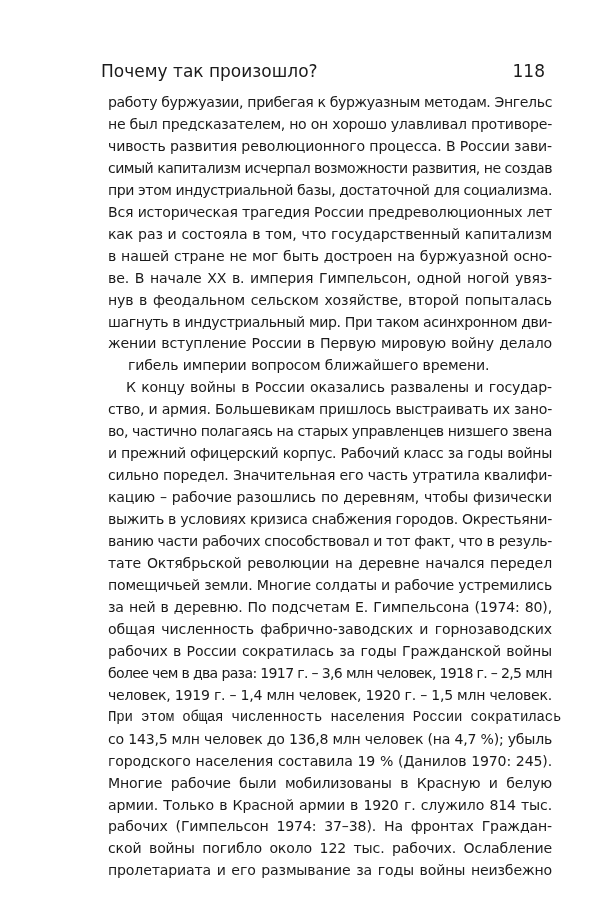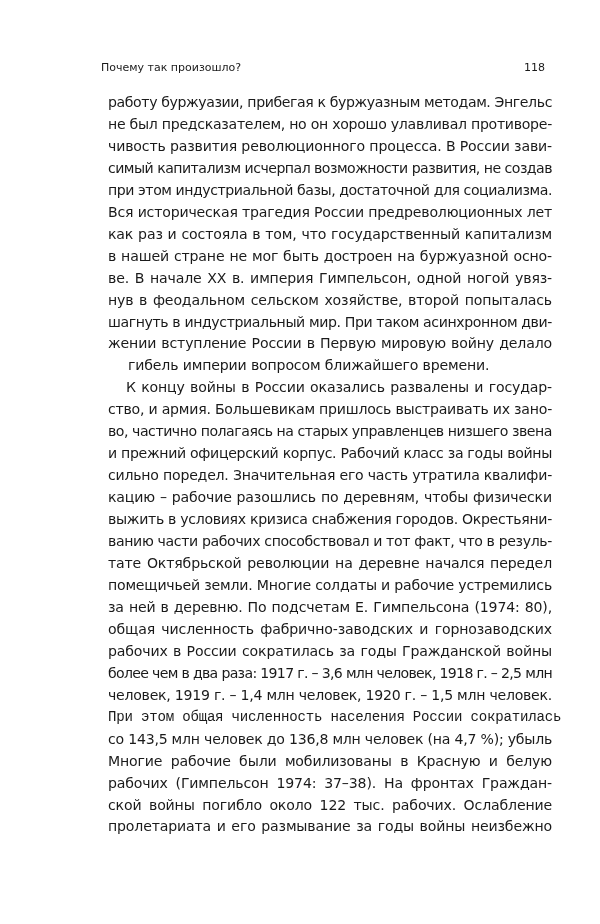--- a/index.html
+++ b/index.html
@@ -4,21 +4,21 @@
 <style>
   html, body { margin: 0; padding: 0; }
   body {
     width: 600px; height: 924px; background: #ffffff;
     position: relative; overflow: hidden;
     font-family: "DejaVu Sans", sans-serif; color: #1a1a1a;
   }
   .header {
     position: absolute; left: 101px; top: 61px; width: 444px;
     display: flex; justify-content: space-between; align-items: baseline;
-    font-size: 11px; color: #1a1a1a;
+    font-size: 17px; color: #1a1a1a;
   }
   .body-text {
     position: absolute; left: 108px; top: 92px; width: 444px;
     font-size: 14.1px; line-height: 21.95px;
     text-align: justify; letter-spacing: -0.15px;
   }
   .line { display: block; text-align: justify; text-align-last: justify; white-space: nowrap; }
   .line.last { text-align-last: left; margin-left: 20px; }
   .line.indent { text-indent: 18px; }
 </style>
@@ -57,18 +57,20 @@
     <span class="line" style="white-space: nowrap; letter-spacing: -0.359px;">ванию части рабочих способствовал и тот факт, что в резуль-</span>
     <span class="line" style="white-space: nowrap;">тате Октябрьской революции на деревне начался передел</span>
     <span class="line" style="white-space: nowrap; letter-spacing: -0.201px;">помещичьей земли. Многие солдаты и рабочие устремились</span>
     <span class="line" style="white-space: nowrap;">за ней в деревню. По подсчетам Е. Гимпельсона (1974: 80),</span>
     <span class="line" style="white-space: nowrap;">общая численность фабрично-заводских и горнозаводских</span>
     <span class="line" style="white-space: nowrap;">рабочих в России сократилась за годы Гражданской войны</span>
     <span class="line" style="white-space: nowrap; letter-spacing: -0.677px;">более чем в два раза: 1917 г. – 3,6 млн человек, 1918 г. – 2,5 млн</span>
     <span class="line" style="white-space: nowrap; letter-spacing: -0.253px;">человек, 1919 г. – 1,4 млн человек, 1920 г. – 1,5 млн человек.</span>
     <span class="line" style="white-space: nowrap; letter-spacing: -0.218px; font-family: Liberation Mono, monospace;">При этом общая численность населения России сократилась</span>
     <span class="line" style="white-space: nowrap; letter-spacing: -0.23px;">со 143,5 млн человек до 136,8 млн человек (на 4,7 %); убыль</span>
+    <span class="line" style="white-space: nowrap;">городского населения составила 19 % (Данилов 1970: 245).</span>
     <span class="line" style="white-space: nowrap;">Многие рабочие были мобилизованы в Красную и белую</span>
+    <span class="line" style="white-space: nowrap;">армии. Только в Красной армии в 1920 г. служило 814 тыс.</span>
     <span class="line" style="white-space: nowrap;">рабочих (Гимпельсон 1974: 37–38). На фронтах Граждан-</span>
     <span class="line" style="white-space: nowrap;">ской войны погибло около 122 тыс. рабочих. Ослабление</span>
     <span class="line" style="white-space: nowrap;">пролетариата и его размывание за годы войны неизбежно</span>
   </div>
 </div>
 
 </body></html>

